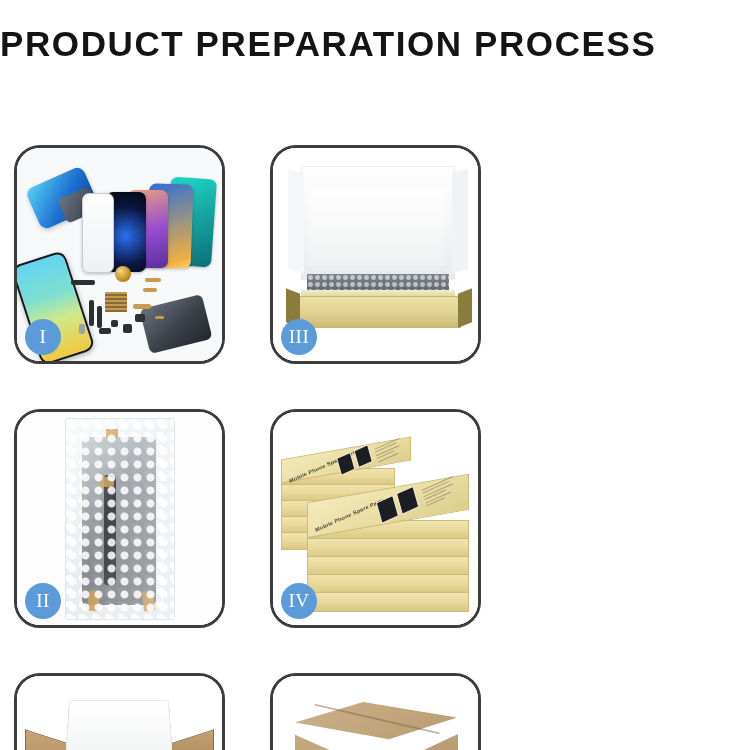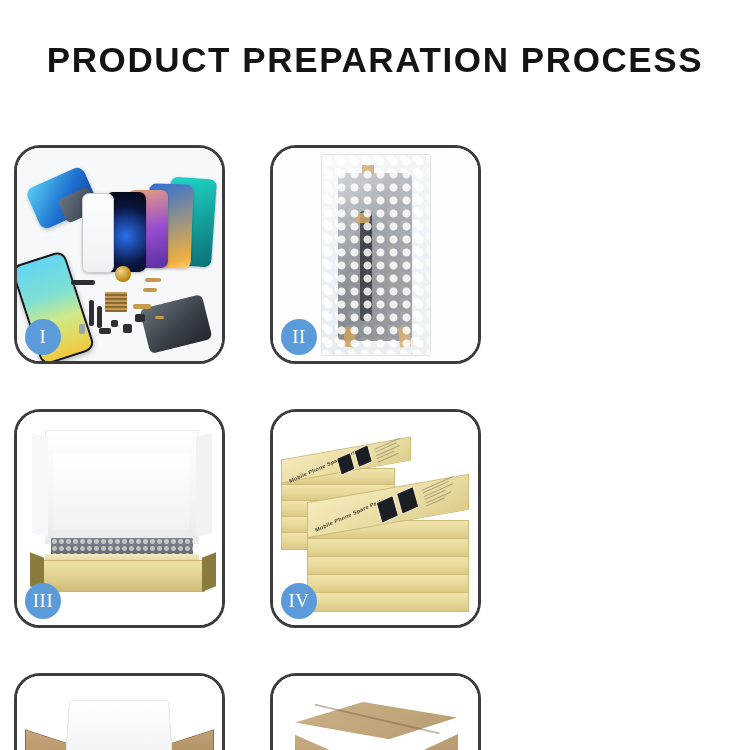--- a/index.html
+++ b/index.html
@@ -12,22 +12,22 @@
     height: 750px;
     overflow: hidden;
     font-family: "Liberation Sans", sans-serif;
     color: #111111;
     position: relative;
   }
 
   
   .header {
     width: 750px;
-    padding-top: 40px;
-    text-align: center;
+    padding-top: 24px;
+    text-align: left;
   }
   .title {
     font-family: "Liberation Sans", sans-serif;
     font-size: 35px;
     font-weight: bold;
     letter-spacing: 1.6px;
     color: #141414;
     line-height: 40px;
     white-space: nowrap;
   }
@@ -369,45 +369,45 @@
         <div class="prt" style="width:6px;height:10px;left:8px;top:58px;background:#9aa3ad;"></div>
         <div class="prt dark" style="width:12px;height:6px;left:28px;top:62px;"></div>
         <div class="prt gold" style="width:9px;height:3px;left:84px;top:50px;"></div>
       </div>
     </div>
     <div class="badge">I</div>
   </div>
 
   <div class="panel">
     <div class="panel-photo">
+      <div class="p3-bg"></div>
+      <div class="p3-lid"></div>
+      <div class="p3-foam"></div>
+      <div class="p3-bubble-fill"></div>
+      <div class="p3-rim"></div>
+      <div class="p3-boxfront"></div>
+    </div>
+    <div class="badge">III</div>
+  </div>
+
+  <div class="panel">
+    <div class="panel-photo">
       <div class="p2-bg"></div>
       <div class="bubble-bag">
         <div class="bb-inner"></div>
         <div class="bb-flex"></div>
         <div class="bb-tape1"></div>
         <div class="bb-tape2"></div>
         <div class="bb-tape3"></div>
         <div class="bb-tape4"></div>
         <div class="bb-bubbles"></div>
         <div class="bb-sheen"></div>
       </div>
     </div>
     <div class="badge">II</div>
-  </div>
-
-  <div class="panel">
-    <div class="panel-photo">
-      <div class="p3-bg"></div>
-      <div class="p3-lid"></div>
-      <div class="p3-foam"></div>
-      <div class="p3-bubble-fill"></div>
-      <div class="p3-rim"></div>
-      <div class="p3-boxfront"></div>
-    </div>
-    <div class="badge">III</div>
   </div>
 
   <div class="panel">
     <div class="panel-photo">
       <div class="p4-bg"></div>
       <div class="stack">
 
         <div class="sbox" style="left:2px;  top:42px;  width:112px; height:16px;"></div>
         <div class="sbox" style="left:2px;  top:58px;  width:112px; height:16px;"></div>
         <div class="sbox" style="left:2px;  top:74px;  width:112px; height:16px;"></div>

